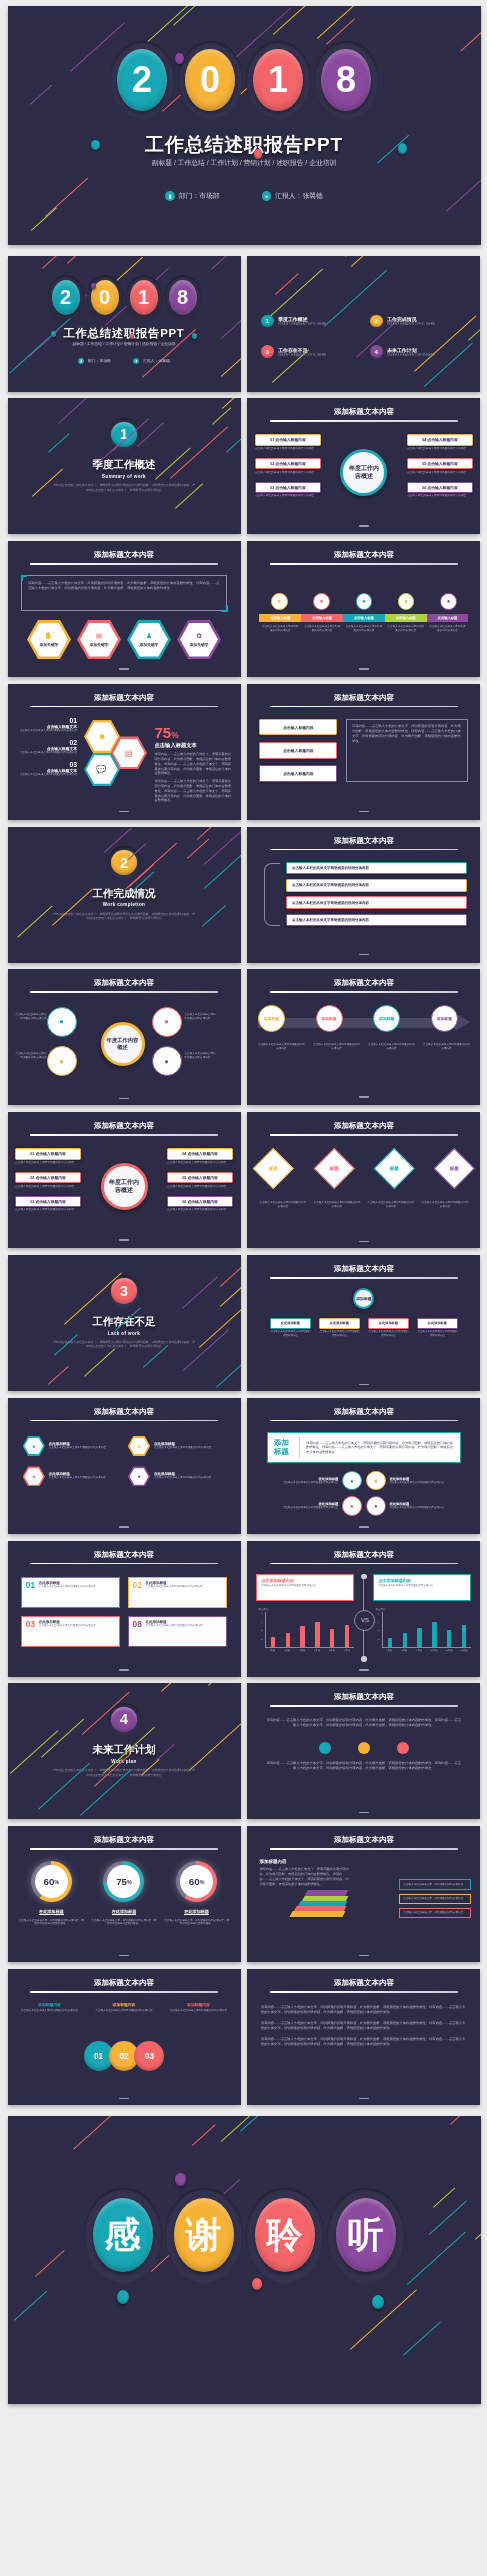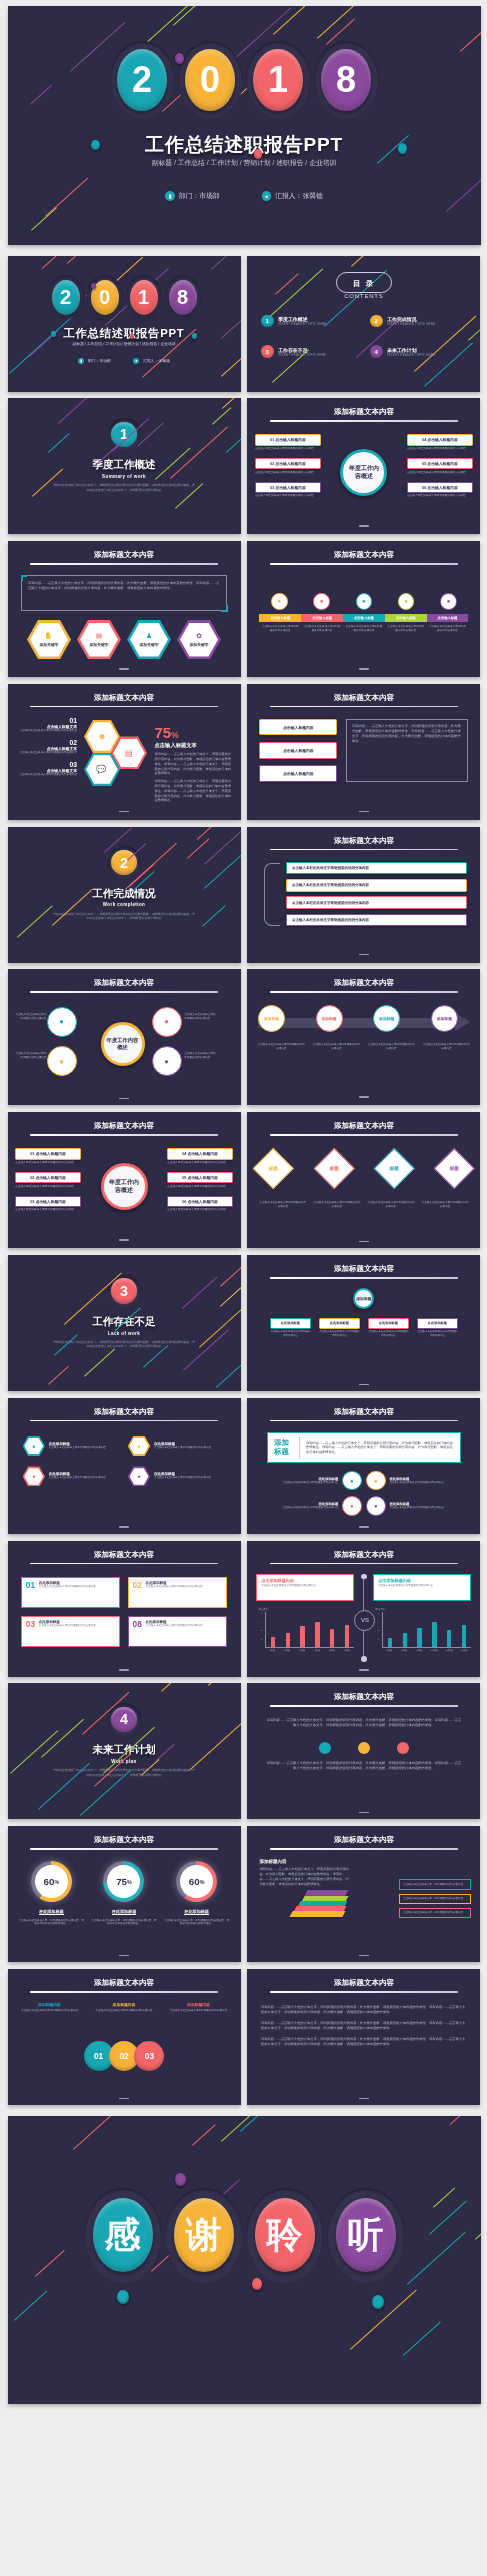--- a/index.html
+++ b/index.html
@@ -210,26 +210,20 @@
           <span class="ln" style="left:167px;top:115px;width:83px;border-top-width:1px;border-color:#f7b338;transform:rotate(-42deg);"></span>
           <span class="ln" style="left:28px;top:38px;width:31px;border-top-width:1px;border-color:#f4656a;transform:rotate(-42deg);"></span>
           <span class="ln" style="left:98px;top:0.1px;width:86px;border-top-width:1px;border-color:#f7b338;transform:rotate(-42deg);"></span>
           <span class="ln" style="left:15.8px;top:66px;width:80px;border-top-width:1px;border-color:#aed043;transform:rotate(-42deg);"></span>
           <span class="ln" style="left:109px;top:101px;width:55px;border-top-width:1px;border-color:#8a4a9e;transform:rotate(-42deg);"></span>
           <span class="ln" style="left:104px;top:10.4px;width:62px;border-top-width:1px;border-color:#f7b338;transform:rotate(-42deg);"></span>
           <span class="ln" style="left:77px;top:70px;width:84px;border-top-width:1px;border-color:#19a7b5;transform:rotate(-42deg);"></span>
           <span class="ln" style="left:177px;top:130px;width:65px;border-top-width:1px;border-color:#19a7b5;transform:rotate(-42deg);"></span>
           <span class="ln" style="left:25px;top:126px;width:49px;border-top-width:1px;border-color:#aed043;transform:rotate(-42deg);"></span>
         </div>
-      <div style="position:absolute;left:0;right:0;top:16.5px;text-align:center;">
-        <div style="display:inline-block;border:1.1px solid #cfcde0;border-radius:10.5px;padding:2.3px 16.5px;">
-          <span style="color:#fff;font-weight:bold;font-size:7.5px;letter-spacing:1.5px;">目 录</span>
-        </div>
-        <div style="color:#dedce9;font-size:6px;letter-spacing:0.8px;margin-top:0.8px;">CONTENTS</div>
-      </div>
       <div id="contents-items" style="position:absolute;left:13.5px;right:9px;top:59px;display:grid;grid-template-columns:1fr 1fr;gap:18px 7.5px;">
           <div style="display:flex;gap:4.5px;align-items:center;">
       <span style="width:12.8px;height:12.8px;border-radius:50%;background:#19a7b5;color:#fff;font-weight:bold;font-size:6px;display:flex;align-items:center;justify-content:center;flex:0 0 auto;box-shadow:inset 0 -1.5px 2.3px rgba(0,0,0,.25);">1</span>
       <span>
         <span style="display:block;color:#fff;font-weight:bold;font-size:4.9px;">季度工作概述</span>
         <span style="display:block;color:#9391a8;font-size:3px;letter-spacing:0.2px;">INSERT HEADER TOPIC HERE</span>
       </span>
     </div>
           <div style="display:flex;gap:4.5px;align-items:center;">
       <span style="width:12.8px;height:12.8px;border-radius:50%;background:#f7b338;color:#fff;font-weight:bold;font-size:6px;display:flex;align-items:center;justify-content:center;flex:0 0 auto;box-shadow:inset 0 -1.5px 2.3px rgba(0,0,0,.25);">2</span>

